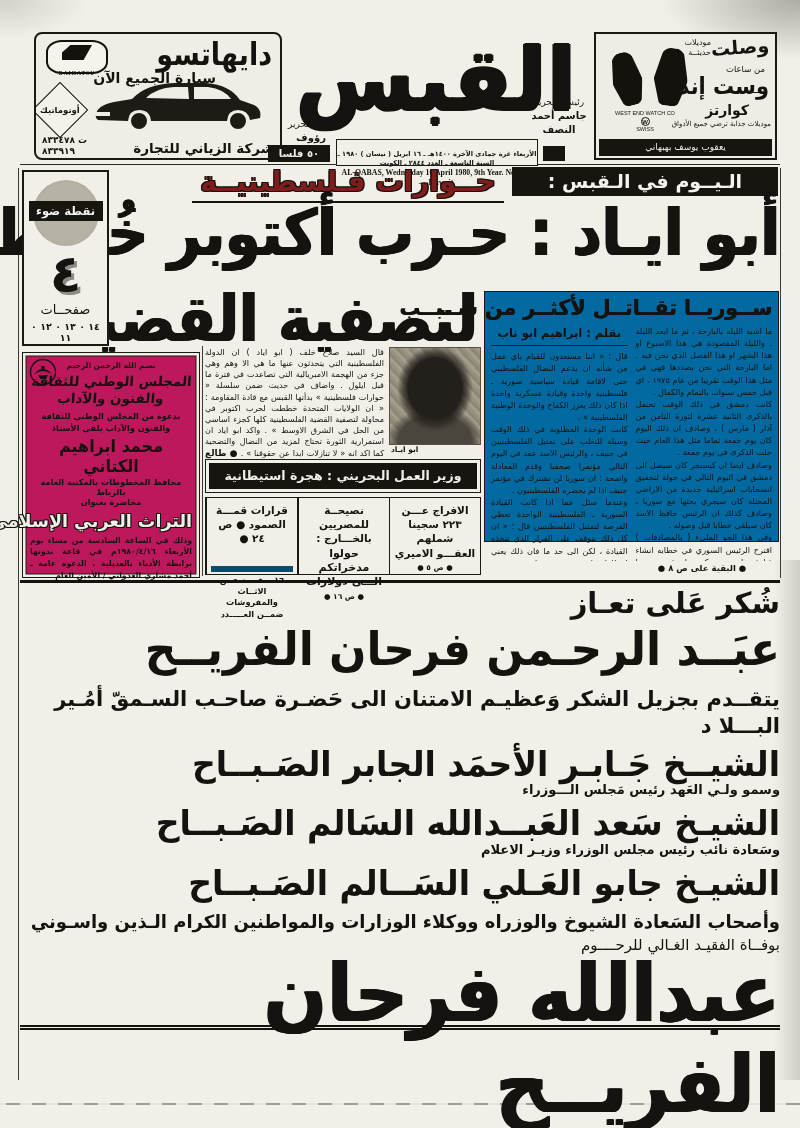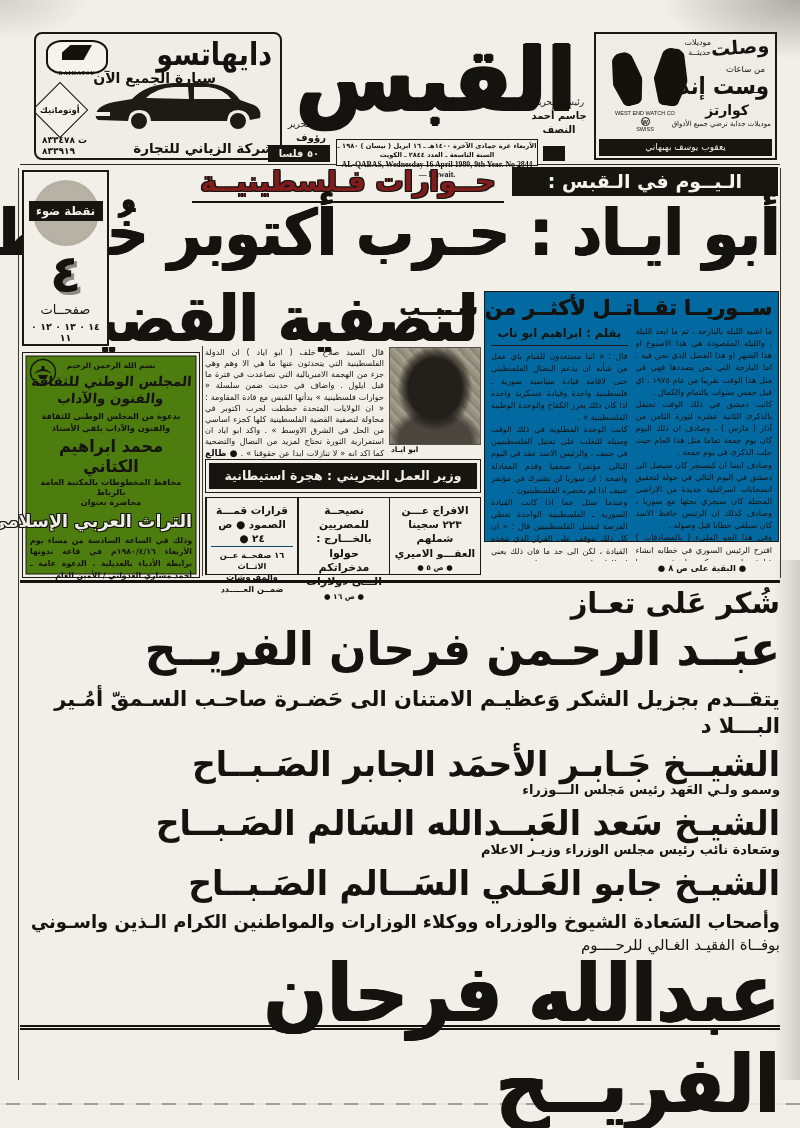--- a/index.html
+++ b/index.html
@@ -71,21 +71,21 @@
     font-size:86px; font-weight:bold; line-height:1.05;
     text-shadow:1.5px 0 0 #15130f, -1.5px 0 0 #15130f, 0 1.5px 0 #15130f, 0 -1.5px 0 #15130f; }
   .editor-block { font-size:9px; line-height:1.4; text-align:center; }
   #managing-editor { left:282px; top:118px; width:58px; }
   #chief-editor { left:520px; top:96px; width:78px; }
   .editor-block .nm { font-weight:bold; font-size:10px; }
   #price-badge { left:268px; top:145px; width:62px; height:17px; background:#17150f; color:#f1efe8;
     font-size:10px; font-weight:bold; text-align:center; line-height:17px; }
   #mini-badge { left:543px; top:146px; width:22px; height:15px; background:#17150f; }
   #date-box { left:336px; top:139px; width:202px; height:27px; border:1px solid #1b1913;
-    text-align:center; padding-top:2px; background:#f1efe8; }
+    text-align:center; padding-top:10px; background:#f1efe8; }
   #date-ar { font-size:6.6px; font-weight:bold; line-height:1.35; }
   #date-en { font-size:7.8px; font-weight:bold; line-height:1.3; }
 
   
   #kicker-box { left:512px; top:167px; width:266px; height:29px; background:#17150f; color:#f5f3ec;
     font-size:19px; font-weight:bold; text-align:center; line-height:29px; letter-spacing:2px; }
   #kicker-series { left:192px; top:165px; width:312px; text-align:center;
     font-size:28px; font-weight:bold; letter-spacing:1px; color:#7f1d1d;
     text-shadow:-1.2px -1.2px 0 #15130f, 1.2px -1.2px 0 #15130f, -1.2px 1.2px 0 #15130f, 1.2px 1.2px 0 #15130f, 0 0 1px #15130f;
     border-bottom:2.5px solid #15130f; padding-bottom:3px; }
@@ -106,21 +106,21 @@
   #spot-band { position:absolute; left:-4px; right:-4px; top:21px; height:20px; background:#17150f;
     color:#f5f3ec; font-size:11.5px; font-weight:bold; line-height:20px; }
   #spot-number { font-size:52px; font-weight:bold; line-height:1.0;
     text-shadow:3px 3px 0 rgba(21,19,15,.45); }
   #spot-label { font-size:13px; font-weight:normal; letter-spacing:2px; margin-top:2px; }
   #spot-pages { font-size:9.5px; font-weight:bold; margin-top:4px; letter-spacing:1px; }
 
   
   #lecture-ad { left:22px; top:352px; width:178px; height:226px; border:1.5px solid #1b1913;
     box-shadow:inset 0 0 0 2.5px #f1efe8, inset 0 0 0 3.5px #1b1913;
-    padding:8px 7px 4px; text-align:center; background:#4d7c0f; }
+    padding:8px 7px 4px; text-align:center; background:#be185d; }
   #lec-basmala { font-size:7.5px; font-weight:bold; }
   #lec-org { font-size:13.5px; font-weight:bold; line-height:1.25; margin-top:3px;
     transform:skewX(-4deg); }
   #lec-invite { font-size:8.2px; line-height:1.45; margin-top:4px; font-weight:bold; }
   #lec-speaker { font-size:16px; font-weight:bold; margin-top:2px; transform:scaleY(1.08); }
   #lec-role { font-size:8.2px; font-weight:bold; margin-top:2px; }
   #lec-title { font-size:17.5px; font-weight:bold; margin-top:4px; letter-spacing:0px;
     color:#f0eee6; white-space:nowrap;
     text-shadow:-1px -1px 0 #15130f, 1px -1px 0 #15130f, -1px 1px 0 #15130f, 1px 1px 0 #15130f, 0 0 1px #15130f; }
   #lec-details { font-size:7.8px; line-height:1.5; margin-top:4px; font-weight:bold; text-align:justify; }
@@ -143,22 +143,22 @@
   #strip-outer { left:205px; top:459px; width:276px; height:34px; border:1px solid #1b1913; padding:3px; }
   #strip-inner { width:100%; height:100%; background:#17150f; color:#f1efe8; font-size:12.5px;
     font-weight:bold; text-align:center; line-height:26px; letter-spacing:.5px; }
   #news-row { left:205px; top:497px; width:276px; height:78px; border:1.5px solid #1b1913;
     display:flex; background:#f1efe8; }
   .news-cell { flex:1; padding:5px 4px; text-align:center; }
   .news-cell + .news-cell { border-left:1px solid #1b1913; border-right:1px solid #1b1913; }
   .nc-title { font-size:10.5px; font-weight:bold; line-height:1.35; }
   .nc-big { font-size:11px; font-weight:bold; line-height:1.3; margin-top:1px; }
   .nc-page { font-size:7.5px; font-weight:bold; margin-top:3px; }
-  .nc-extra { font-size:8.2px; font-weight:bold; line-height:1.4; margin-top:0;
-    border-top:1px solid #0c4a6e; padding-top:3px; }
+  .nc-extra { font-size:8.2px; font-weight:bold; line-height:1.4; margin-top:20px;
+    border-top:6px solid #0c4a6e; padding-top:3px; }
 
   
   #oped { left:484px; top:291px; width:295px; height:251px; border:1px solid #1b1913;
     padding:4px 6px 2px; background:#0369a1; }
   #oped-headline { font-size:20.5px; font-weight:bold; text-align:center; white-space:nowrap;
     transform:scaleY(1.05); text-shadow:.6px 0 0 #15130f; }
   #oped-cols { display:flex; gap:8px; margin-top:5px; height:236px; overflow:hidden; }
   .oped-col { flex:1; font-size:8.1px; line-height:1.5; text-align:justify; }
   #oped-byline { font-size:11.5px; font-weight:bold; text-align:center; border-bottom:1.5px solid #1b1913;
     padding-bottom:3px; margin-bottom:4px; }

